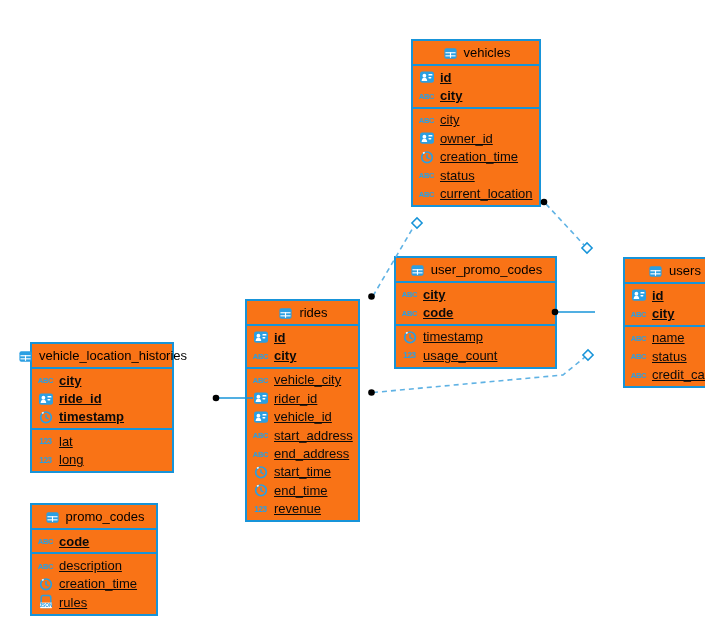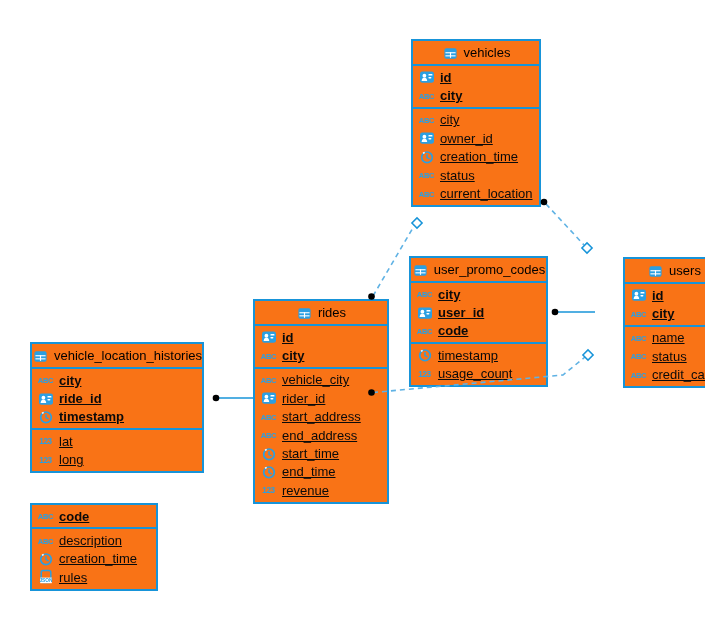--- a/index.html
+++ b/index.html
@@ -134,52 +134,40 @@
           <div class="col-row">
             <span class="type-icon">
               <svg width="17" height="16" viewBox="0 0 17 16">
        <text x="8.5" y="11" text-anchor="middle" font-family="Liberation Sans, sans-serif" font-size="7.6" font-weight="bold" letter-spacing="-0.4" fill="#2b9fe2">ABC</text>
      </svg>
             </span>
             <span class="col-name">current_location</span>
           </div>
         </div>
       </div>
-      <div class="entity" style="left: 409px; top: 248px; width: 139px;">
+      <div class="entity" style="left: 394px; top: 248px; width: 163px;">
         <div class="entity-header">
           <span class="type-icon">
             <svg width="15" height="15" viewBox="0 0 16 16">
        <rect x="1.5" y="2.5" width="13" height="11" rx="2" fill="#2b9fe2"></rect>
        <rect x="2.6" y="6.6" width="10.8" height="1.2" fill="#fff"></rect>
        <rect x="2.6" y="9.9" width="10.8" height="1.2" fill="#fff"></rect>
        <rect x="7.4" y="6.6" width="1.2" height="6" fill="#fff"></rect>
      </svg>
           </span>
           <span class="entity-title">user_promo_codes</span>
         </div>
         <div class="section keys">
           <div class="col-row">
             <span class="type-icon">
               <svg width="17" height="16" viewBox="0 0 17 16">
        <text x="8.5" y="11" text-anchor="middle" font-family="Liberation Sans, sans-serif" font-size="7.6" font-weight="bold" letter-spacing="-0.4" fill="#2b9fe2">ABC</text>
      </svg>
             </span>
             <span class="col-name">city</span>
-          </div>
-          <div class="col-row">
-            <span class="type-icon">
-              <svg width="16" height="16" viewBox="0 0 16 16">
-       <rect x="1" y="2.6" width="14" height="11.2" rx="2.4" fill="#2b9fe2"></rect>
-       <circle cx="5.4" cy="6.7" r="1.9" fill="#fff"></circle>
-       <path d="M2.6 11.9c.3-2.2 1.5-3.3 2.8-3.3s2.5 1.1 2.8 3.3z" fill="#fff"></path>
-       <rect x="9.4" y="5.1" width="4.1" height="1.5" rx="0.7" fill="#fff"></rect>
-       <rect x="9.4" y="7.9" width="3" height="1.5" rx="0.7" fill="#fff"></rect>
-     </svg>
-            </span>
-            <span class="col-name">user_id</span>
           </div>
           <div class="col-row">
             <span class="type-icon">
               <svg width="17" height="16" viewBox="0 0 17 16">
        <text x="8.5" y="11" text-anchor="middle" font-family="Liberation Sans, sans-serif" font-size="7.6" font-weight="bold" letter-spacing="-0.4" fill="#2b9fe2">ABC</text>
      </svg>
             </span>
             <span class="col-name">code</span>
           </div>
         </div>
@@ -258,21 +246,21 @@
           <div class="col-row">
             <span class="type-icon">
               <svg width="17" height="16" viewBox="0 0 17 16">
        <text x="8.5" y="11" text-anchor="middle" font-family="Liberation Sans, sans-serif" font-size="7.6" font-weight="bold" letter-spacing="-0.4" fill="#2b9fe2">ABC</text>
      </svg>
             </span>
             <span class="col-name">credit_card</span>
           </div>
         </div>
       </div>
-      <div class="entity" style="left: 253px; top: 291px; width: 136px;">
+      <div class="entity" style="left: 245px; top: 291px; width: 115px;">
         <div class="entity-header">
           <span class="type-icon">
             <svg width="15" height="15" viewBox="0 0 16 16">
        <rect x="1.5" y="2.5" width="13" height="11" rx="2" fill="#2b9fe2"></rect>
        <rect x="2.6" y="6.6" width="10.8" height="1.2" fill="#fff"></rect>
        <rect x="2.6" y="9.9" width="10.8" height="1.2" fill="#fff"></rect>
        <rect x="7.4" y="6.6" width="1.2" height="6" fill="#fff"></rect>
      </svg>
           </span>
           <span class="entity-title">rides</span>
@@ -315,20 +303,32 @@
        <circle cx="5.4" cy="6.7" r="1.9" fill="#fff"></circle>
        <path d="M2.6 11.9c.3-2.2 1.5-3.3 2.8-3.3s2.5 1.1 2.8 3.3z" fill="#fff"></path>
        <rect x="9.4" y="5.1" width="4.1" height="1.5" rx="0.7" fill="#fff"></rect>
        <rect x="9.4" y="7.9" width="3" height="1.5" rx="0.7" fill="#fff"></rect>
      </svg>
             </span>
             <span class="col-name">rider_id</span>
           </div>
           <div class="col-row">
             <span class="type-icon">
+              <svg width="16" height="16" viewBox="0 0 16 16">
+       <rect x="1" y="2.6" width="14" height="11.2" rx="2.4" fill="#2b9fe2"></rect>
+       <circle cx="5.4" cy="6.7" r="1.9" fill="#fff"></circle>
+       <path d="M2.6 11.9c.3-2.2 1.5-3.3 2.8-3.3s2.5 1.1 2.8 3.3z" fill="#fff"></path>
+       <rect x="9.4" y="5.1" width="4.1" height="1.5" rx="0.7" fill="#fff"></rect>
+       <rect x="9.4" y="7.9" width="3" height="1.5" rx="0.7" fill="#fff"></rect>
+     </svg>
+            </span>
+            <span class="col-name">vehicle_id</span>
+          </div>
+          <div class="col-row">
+            <span class="type-icon">
               <svg width="17" height="16" viewBox="0 0 17 16">
        <text x="8.5" y="11" text-anchor="middle" font-family="Liberation Sans, sans-serif" font-size="7.6" font-weight="bold" letter-spacing="-0.4" fill="#2b9fe2">ABC</text>
      </svg>
             </span>
             <span class="col-name">start_address</span>
           </div>
           <div class="col-row">
             <span class="type-icon">
               <svg width="17" height="16" viewBox="0 0 17 16">
        <text x="8.5" y="11" text-anchor="middle" font-family="Liberation Sans, sans-serif" font-size="7.6" font-weight="bold" letter-spacing="-0.4" fill="#2b9fe2">ABC</text>
@@ -359,21 +359,21 @@
           <div class="col-row">
             <span class="type-icon">
               <svg width="17" height="16" viewBox="0 0 17 16">
        <text x="8.5" y="11" text-anchor="middle" font-family="Liberation Sans, sans-serif" font-size="8.2" font-weight="bold" letter-spacing="-0.4" fill="#2b9fe2">123</text>
      </svg>
             </span>
             <span class="col-name">revenue</span>
           </div>
         </div>
       </div>
-      <div class="entity" style="left: 30px; top: 334px; width: 174px;">
+      <div class="entity" style="left: 30px; top: 334px; width: 144px;">
         <div class="entity-header">
           <span class="type-icon">
             <svg width="15" height="15" viewBox="0 0 16 16">
        <rect x="1.5" y="2.5" width="13" height="11" rx="2" fill="#2b9fe2"></rect>
        <rect x="2.6" y="6.6" width="10.8" height="1.2" fill="#fff"></rect>
        <rect x="2.6" y="9.9" width="10.8" height="1.2" fill="#fff"></rect>
        <rect x="7.4" y="6.6" width="1.2" height="6" fill="#fff"></rect>
      </svg>
           </span>
           <span class="entity-title">vehicle_location_histories</span>
@@ -423,20 +423,31 @@
             <span class="type-icon">
               <svg width="17" height="16" viewBox="0 0 17 16">
        <text x="8.5" y="11" text-anchor="middle" font-family="Liberation Sans, sans-serif" font-size="8.2" font-weight="bold" letter-spacing="-0.4" fill="#2b9fe2">123</text>
      </svg>
             </span>
             <span class="col-name">long</span>
           </div>
         </div>
       </div>
       <div class="entity" style="left: 30px; top: 495px; width: 128px;">
+        <div class="entity-header">
+          <span class="type-icon">
+            <svg width="15" height="15" viewBox="0 0 16 16">
+       <rect x="1.5" y="2.5" width="13" height="11" rx="2" fill="#2b9fe2"></rect>
+       <rect x="2.6" y="6.6" width="10.8" height="1.2" fill="#fff"></rect>
+       <rect x="2.6" y="9.9" width="10.8" height="1.2" fill="#fff"></rect>
+       <rect x="7.4" y="6.6" width="1.2" height="6" fill="#fff"></rect>
+     </svg>
+          </span>
+          <span class="entity-title">promo_codes</span>
+        </div>
         <div class="section keys">
           <div class="col-row">
             <span class="type-icon">
               <svg width="17" height="16" viewBox="0 0 17 16">
        <text x="8.5" y="11" text-anchor="middle" font-family="Liberation Sans, sans-serif" font-size="7.6" font-weight="bold" letter-spacing="-0.4" fill="#2b9fe2">ABC</text>
      </svg>
             </span>
             <span class="col-name">code</span>
           </div>
         </div>

